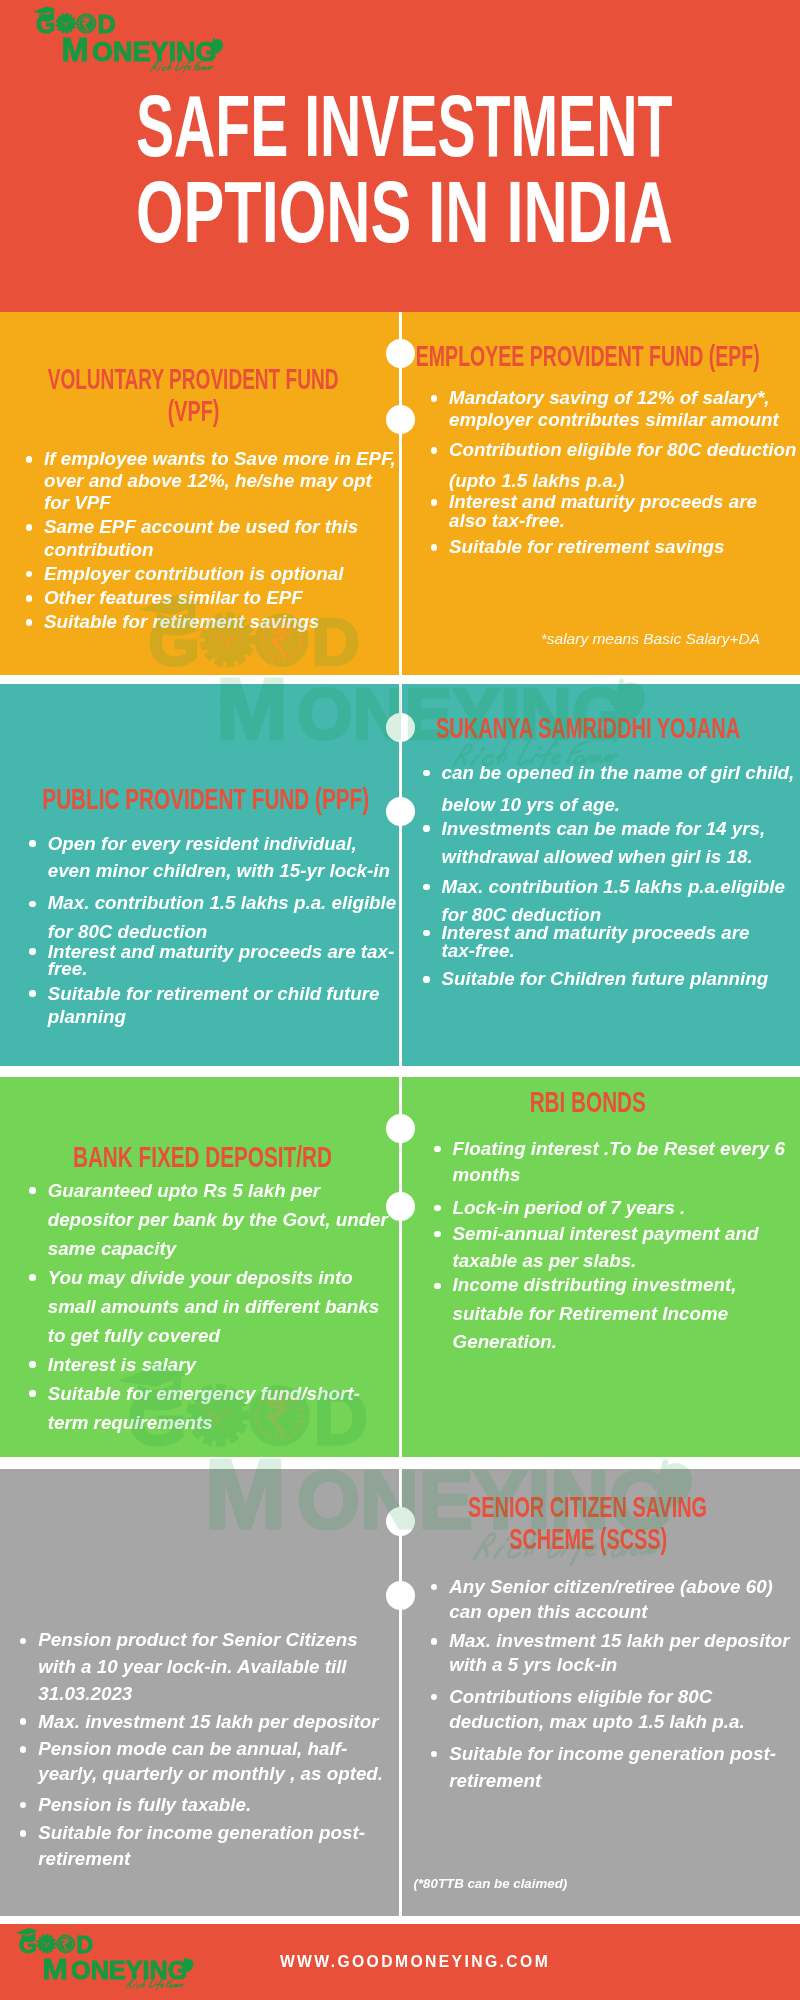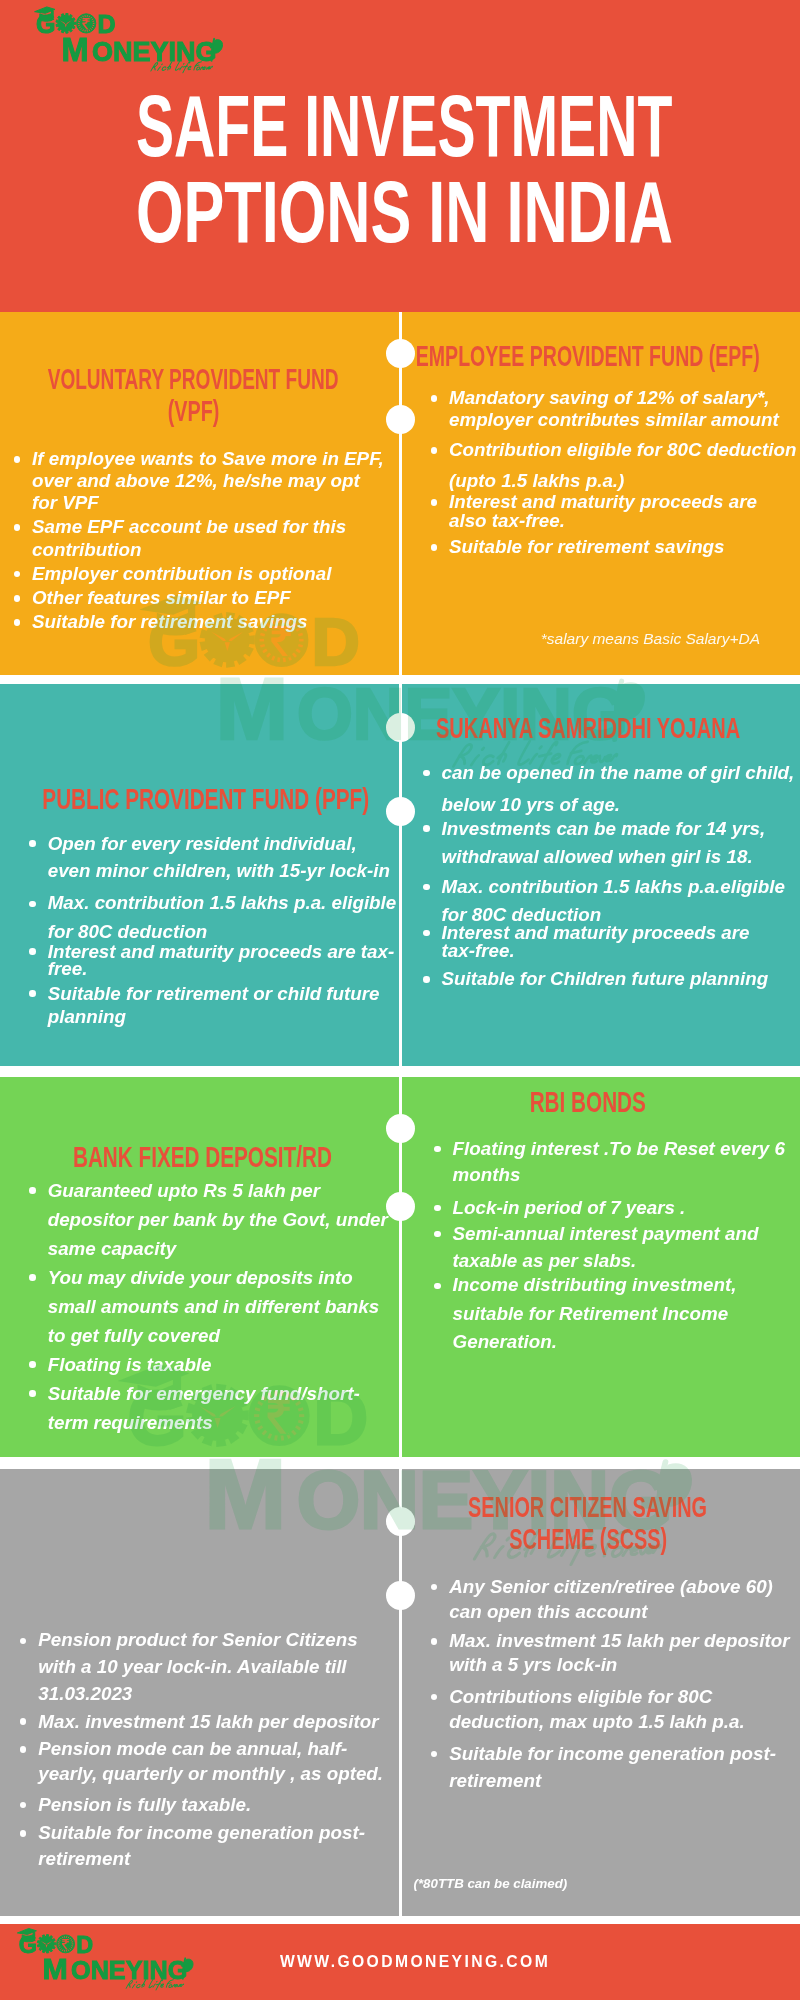--- a/index.html
+++ b/index.html
@@ -42,21 +42,21 @@
 
 
 .t-0-l{top:50.5px;left:-5px;}  .t-0-l b:nth-child(1){transform:scaleX(.646);} .t-0-l b:nth-child(2){transform:scaleX(.670);}
 .t-0-r{top:27.5px;}  .t-0-r b{transform:scaleX(.662);}
 .t-1-l{top:98.5px;left:7px;}  .t-1-l b{transform:scaleX(.702);}
 .t-1-r{top:27.5px;}    .t-1-r b{transform:scaleX(.679);}
 .t-2-l{top:64px;left:3.5px;}    .t-2-l b{transform:scaleX(.702);}
 .t-2-r{top:9px;}     .t-2-r b{transform:scaleX(.702);}
 .t-3-l{top:72px;}    .t-3-l b:nth-child(1){transform:scaleX(.688);} .t-3-l b:nth-child(2){transform:scaleX(.677);}
 .t-3-r{top:22px;}    .t-3-r b:nth-child(1){transform:scaleX(.673);} .t-3-r b:nth-child(2){transform:scaleX(.674);}
-.b-0-l{top:136px;left:8px;width:379px;}
+.b-0-l{top:136px;left:20px;width:379px;}
 .b-0-r{top:75.4px;left:22px;width:373px;}
 ul.b-0-r>li:nth-child(2){line-height:30.4px;margin-top:3.6px;margin-bottom:-2.5px;}
 ul.b-0-r>li:nth-child(2)::before{top:12px;}
 ul.b-0-r>li:nth-child(3){line-height:18.7px;margin-top:-1.5px;margin-bottom:5.6px;}
 ul.b-0-r>li:nth-child(3)::before{top:6px;}  .n-0-r{top:318px;right:6px;}
 .b-1-l{top:145.5px;left:23.7px;width:376px;}
 ul.b-1-l>li:nth-child(1){line-height:27.3px;margin-bottom:5.1px;}
 ul.b-1-l>li:nth-child(1)::before{top:10.5px;}
 ul.b-1-l>li:nth-child(2){line-height:28.9px;margin-bottom:-4.5px;}
 ul.b-1-l>li:nth-child(2)::before{top:11.5px;}
@@ -287,21 +287,21 @@
   </div>
 
   <div class="sec" id="sec2">
     <div class="col l">
       <div class="stitle t-2-l">
           <b>BANK FIXED DEPOSIT/RD</b>
         </div>
       <ul class="bl b-2-l">
         <li>Guaranteed upto Rs 5 lakh per depositor per bank by the Govt, under same capacity</li>
         <li>You may divide your deposits into small amounts and in different banks to get fully covered</li>
-        <li>Floating is taxable</li>
+        <li>Interest is salary</li>
         <li>Suitable for emergency fund/short-term requirements</li>
       </ul>
     </div>
     <div class="col r">
       <div class="stitle t-2-r">
           <b>RBI BONDS</b>
         </div>
       <ul class="bl b-2-r">
         <li>Floating interest .To be Reset every 6 months</li>
         <li>Lock-in period of 7 years .</li>

